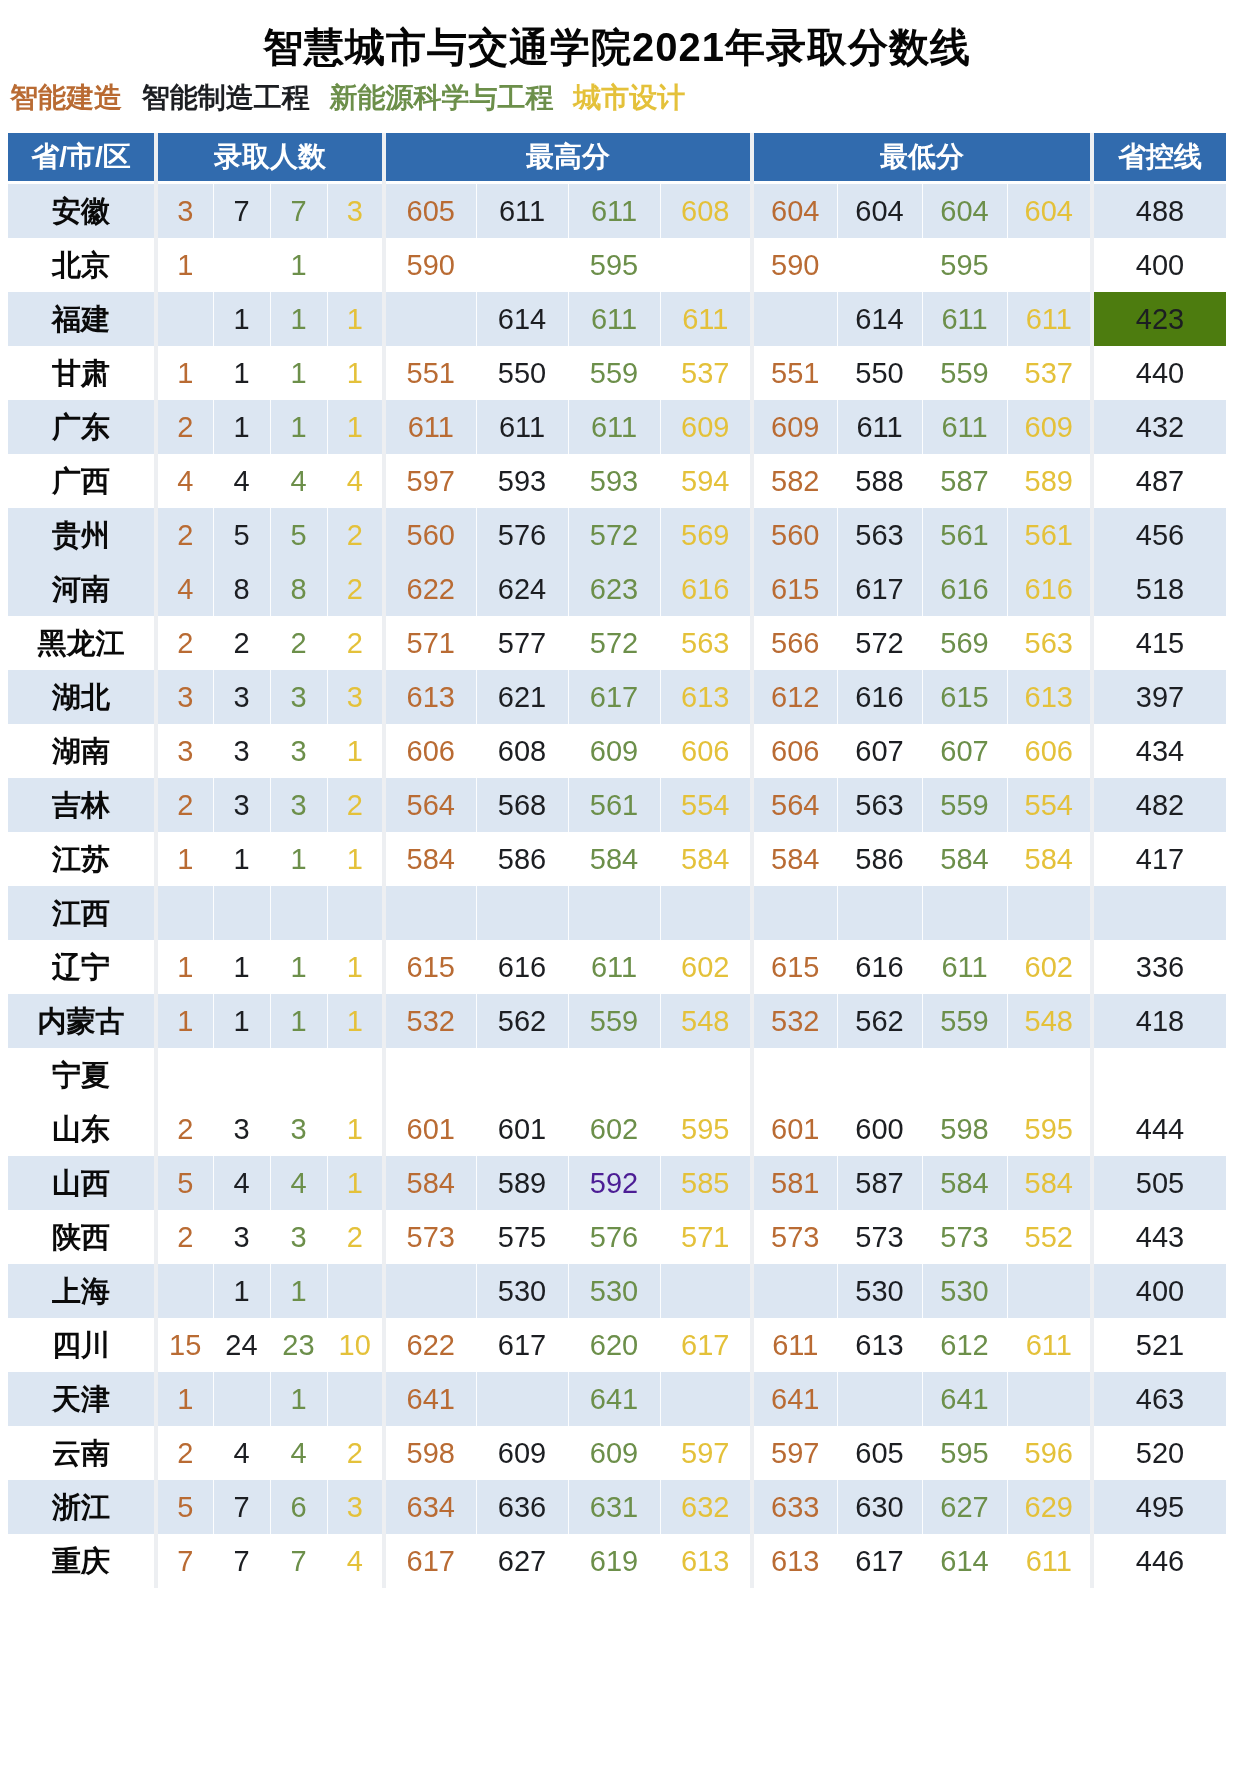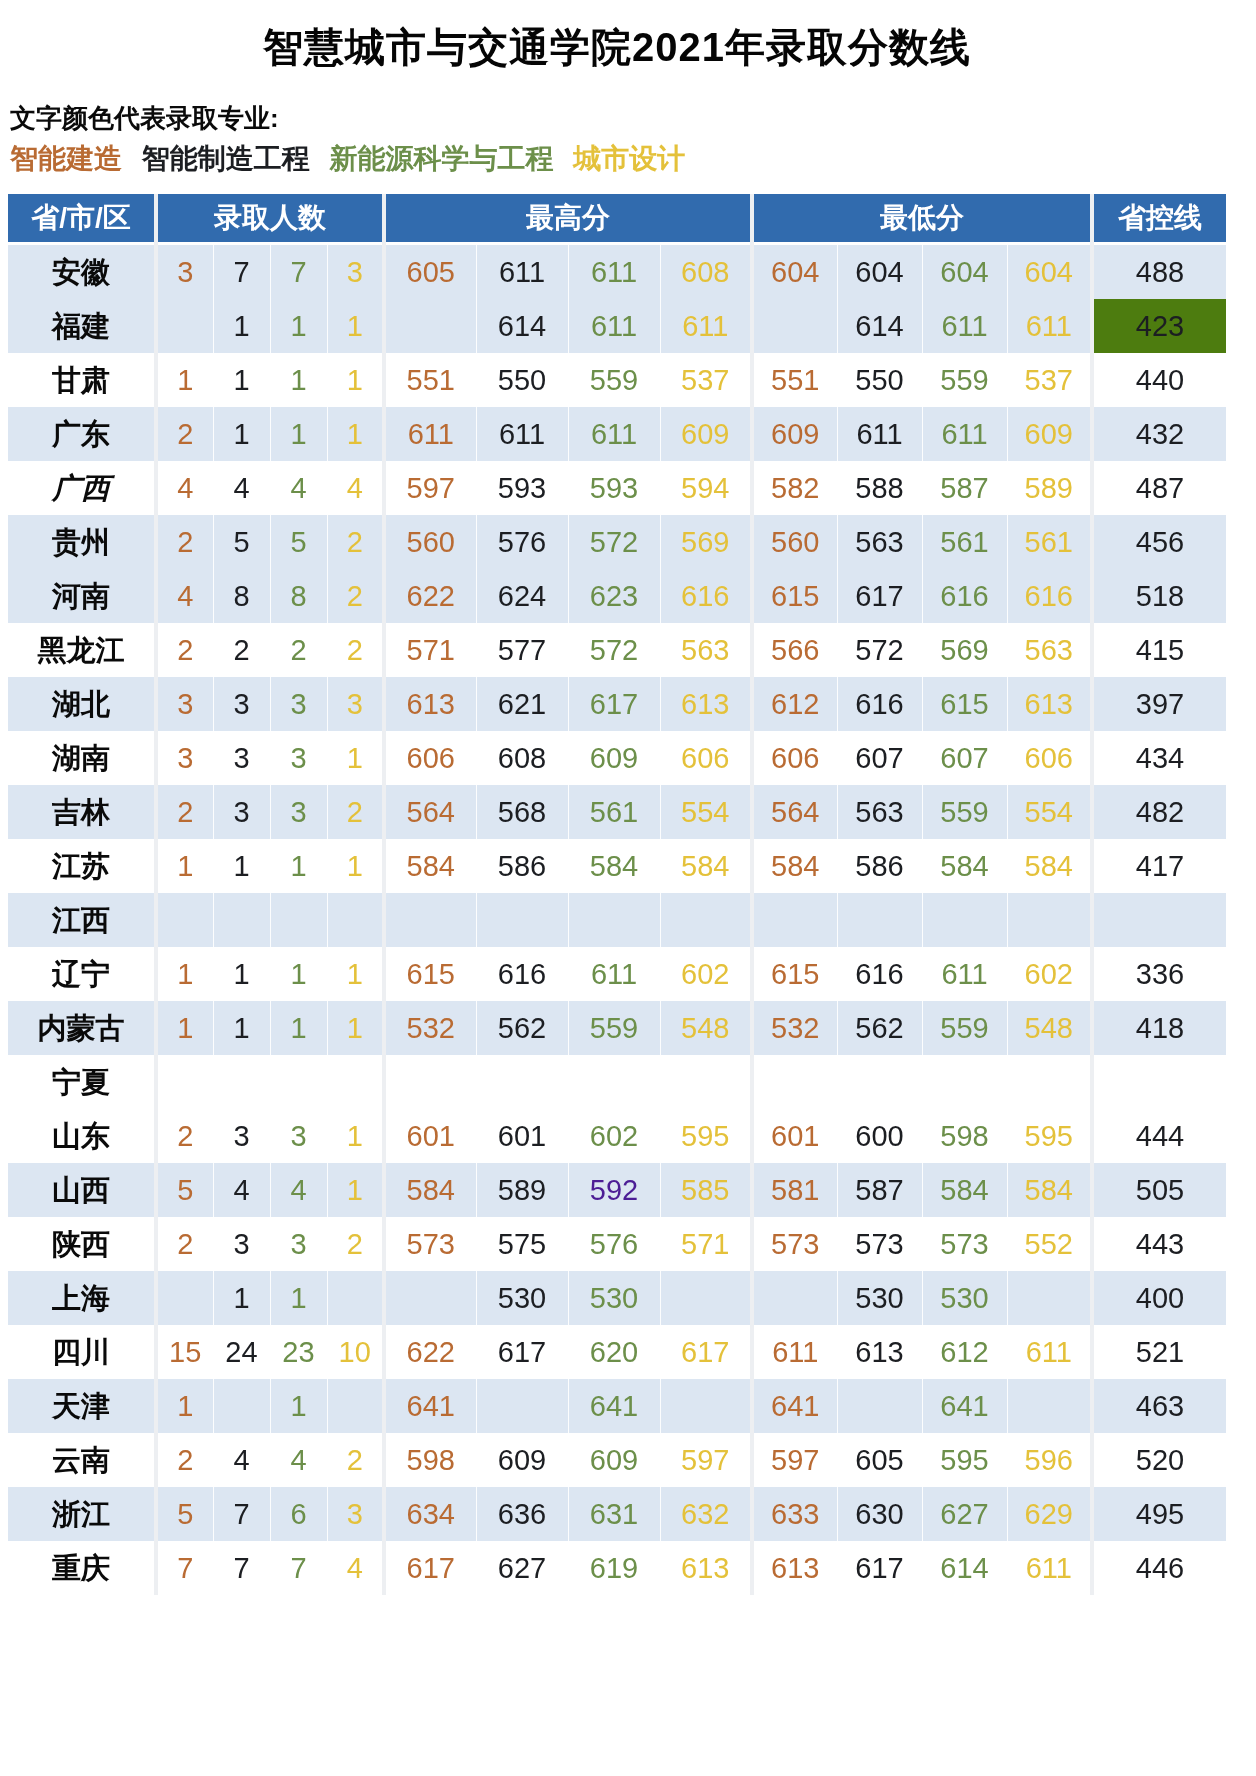--- a/index.html
+++ b/index.html
@@ -39,21 +39,20 @@
   .gsep{border-left:4px solid #edeff2;}
   .ssep{border-left:1px solid rgba(255,255,255,0.9);}
 </style>
 </head>
 <body>
 
 <div class="page">
 
   <div class="title">智慧城市与交通学院2021年录取分数线</div>
 
-  <div class="legend-label">文字颜色代表录取专业:</div>
 
   <div class="legend-row">
     <span style="color: rgb(185, 107, 51);">智能建造</span>
     <span style="color: rgb(28, 30, 34);">智能制造工程</span>
     <span style="color: rgb(108, 143, 74);">新能源科学与工程</span>
     <span style="color: rgb(228, 193, 58);">城市设计</span>
   </div>
 
   <table class="scores">
     <colgroup>
@@ -92,20 +91,36 @@
           <td class="ssep" style="color: rgb(28, 30, 34); background: rgb(220, 230, 242);">611</td>
           <td class="ssep" style="color: rgb(108, 143, 74); background: rgb(220, 230, 242);">611</td>
           <td class="ssep" style="color: rgb(228, 193, 58); background: rgb(220, 230, 242);">608</td>
           <td class="gsep" style="color: rgb(185, 107, 51); background: rgb(220, 230, 242);">604</td>
           <td class="ssep" style="color: rgb(28, 30, 34); background: rgb(220, 230, 242);">604</td>
           <td class="ssep" style="color: rgb(108, 143, 74); background: rgb(220, 230, 242);">604</td>
           <td class="ssep" style="color: rgb(228, 193, 58); background: rgb(220, 230, 242);">604</td>
           <td class="gsep ctrl" style="color: rgb(28, 30, 34); background: rgb(220, 230, 242);">488</td>
         </tr>
         <tr>
+          <td class="prov" style="background: rgb(255, 255, 255);">北京</td>
+          <td class="gsep cnt" style="color: rgb(185, 107, 51); background: rgb(255, 255, 255);">1</td>
+          <td class="ssep cnt" style="color: rgb(28, 30, 34); background: rgb(255, 255, 255);"></td>
+          <td class="ssep cnt" style="color: rgb(108, 143, 74); background: rgb(255, 255, 255);">1</td>
+          <td class="ssep cnt" style="color: rgb(228, 193, 58); background: rgb(255, 255, 255);"></td>
+          <td class="gsep" style="color: rgb(185, 107, 51); background: rgb(255, 255, 255);">590</td>
+          <td class="ssep" style="color: rgb(28, 30, 34); background: rgb(255, 255, 255);"></td>
+          <td class="ssep" style="color: rgb(108, 143, 74); background: rgb(255, 255, 255);">595</td>
+          <td class="ssep" style="color: rgb(228, 193, 58); background: rgb(255, 255, 255);"></td>
+          <td class="gsep" style="color: rgb(185, 107, 51); background: rgb(255, 255, 255);">590</td>
+          <td class="ssep" style="color: rgb(28, 30, 34); background: rgb(255, 255, 255);"></td>
+          <td class="ssep" style="color: rgb(108, 143, 74); background: rgb(255, 255, 255);">595</td>
+          <td class="ssep" style="color: rgb(228, 193, 58); background: rgb(255, 255, 255);"></td>
+          <td class="gsep ctrl" style="color: rgb(28, 30, 34); background: rgb(255, 255, 255);">400</td>
+        </tr>
+        <tr>
           <td class="prov" style="background: rgb(220, 230, 242);">福建</td>
           <td class="gsep cnt" style="color: rgb(185, 107, 51); background: rgb(220, 230, 242);"></td>
           <td class="ssep cnt" style="color: rgb(28, 30, 34); background: rgb(220, 230, 242);">1</td>
           <td class="ssep cnt" style="color: rgb(108, 143, 74); background: rgb(220, 230, 242);">1</td>
           <td class="ssep cnt" style="color: rgb(228, 193, 58); background: rgb(220, 230, 242);">1</td>
           <td class="gsep" style="color: rgb(185, 107, 51); background: rgb(220, 230, 242);"></td>
           <td class="ssep" style="color: rgb(28, 30, 34); background: rgb(220, 230, 242);">614</td>
           <td class="ssep" style="color: rgb(108, 143, 74); background: rgb(220, 230, 242);">611</td>
           <td class="ssep" style="color: rgb(228, 193, 58); background: rgb(220, 230, 242);">611</td>
           <td class="gsep" style="color: rgb(185, 107, 51); background: rgb(220, 230, 242);"></td>
@@ -140,21 +155,21 @@
           <td class="ssep" style="color: rgb(28, 30, 34); background: rgb(220, 230, 242);">611</td>
           <td class="ssep" style="color: rgb(108, 143, 74); background: rgb(220, 230, 242);">611</td>
           <td class="ssep" style="color: rgb(228, 193, 58); background: rgb(220, 230, 242);">609</td>
           <td class="gsep" style="color: rgb(185, 107, 51); background: rgb(220, 230, 242);">609</td>
           <td class="ssep" style="color: rgb(28, 30, 34); background: rgb(220, 230, 242);">611</td>
           <td class="ssep" style="color: rgb(108, 143, 74); background: rgb(220, 230, 242);">611</td>
           <td class="ssep" style="color: rgb(228, 193, 58); background: rgb(220, 230, 242);">609</td>
           <td class="gsep ctrl" style="color: rgb(28, 30, 34); background: rgb(220, 230, 242);">432</td>
         </tr>
         <tr>
-          <td class="prov" style="background: rgb(255, 255, 255); font-style: italic;">广西</td>
+          <td class="prov" style="background: rgb(255, 255, 255);">广西</td>
           <td class="gsep cnt" style="color: rgb(185, 107, 51); background: rgb(255, 255, 255);">4</td>
           <td class="ssep cnt" style="color: rgb(28, 30, 34); background: rgb(255, 255, 255);">4</td>
           <td class="ssep cnt" style="color: rgb(108, 143, 74); background: rgb(255, 255, 255);">4</td>
           <td class="ssep cnt" style="color: rgb(228, 193, 58); background: rgb(255, 255, 255);">4</td>
           <td class="gsep" style="color: rgb(185, 107, 51); background: rgb(255, 255, 255);">597</td>
           <td class="ssep" style="color: rgb(28, 30, 34); background: rgb(255, 255, 255);">593</td>
           <td class="ssep" style="color: rgb(108, 143, 74); background: rgb(255, 255, 255);">593</td>
           <td class="ssep" style="color: rgb(228, 193, 58); background: rgb(255, 255, 255);">594</td>
           <td class="gsep" style="color: rgb(185, 107, 51); background: rgb(255, 255, 255);">582</td>
           <td class="ssep" style="color: rgb(28, 30, 34); background: rgb(255, 255, 255);">588</td>

